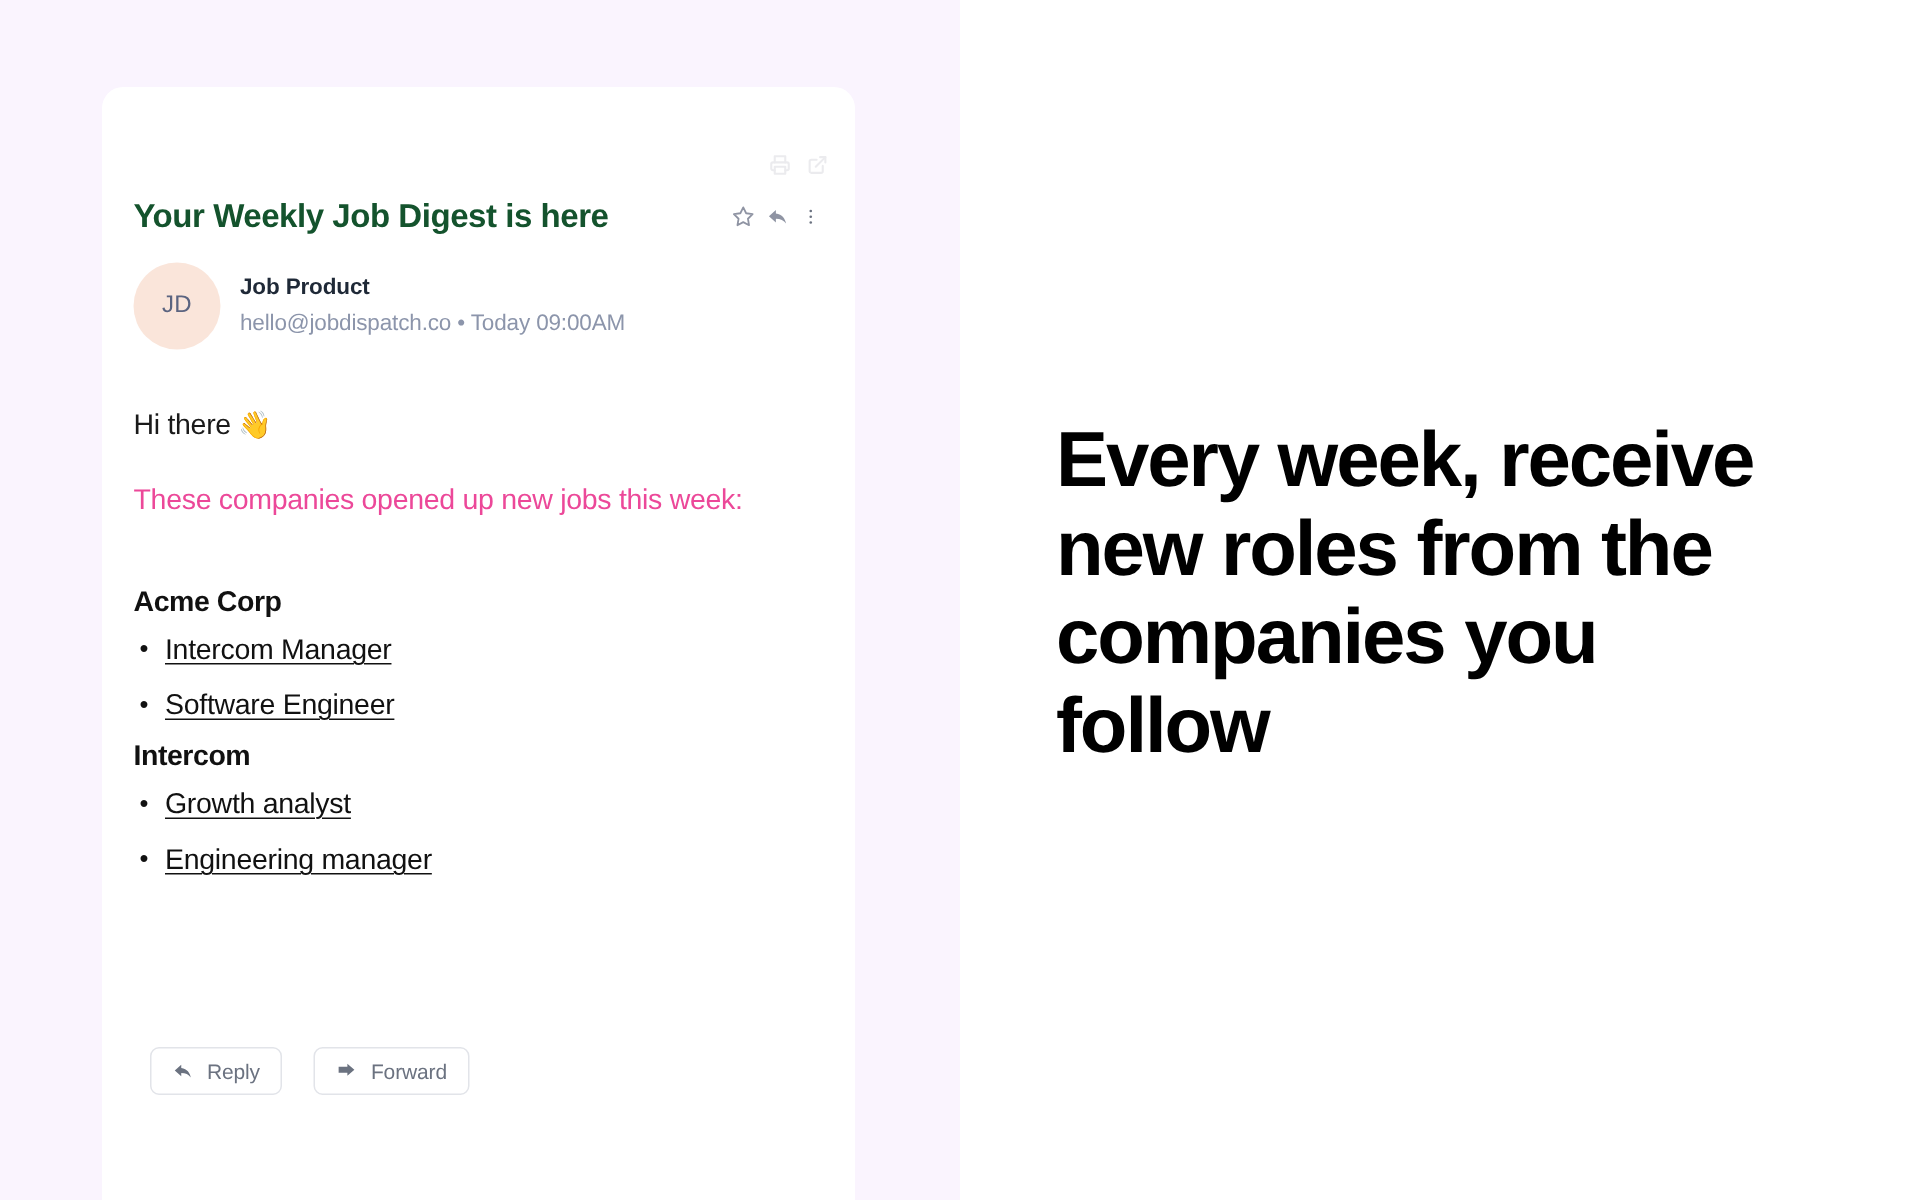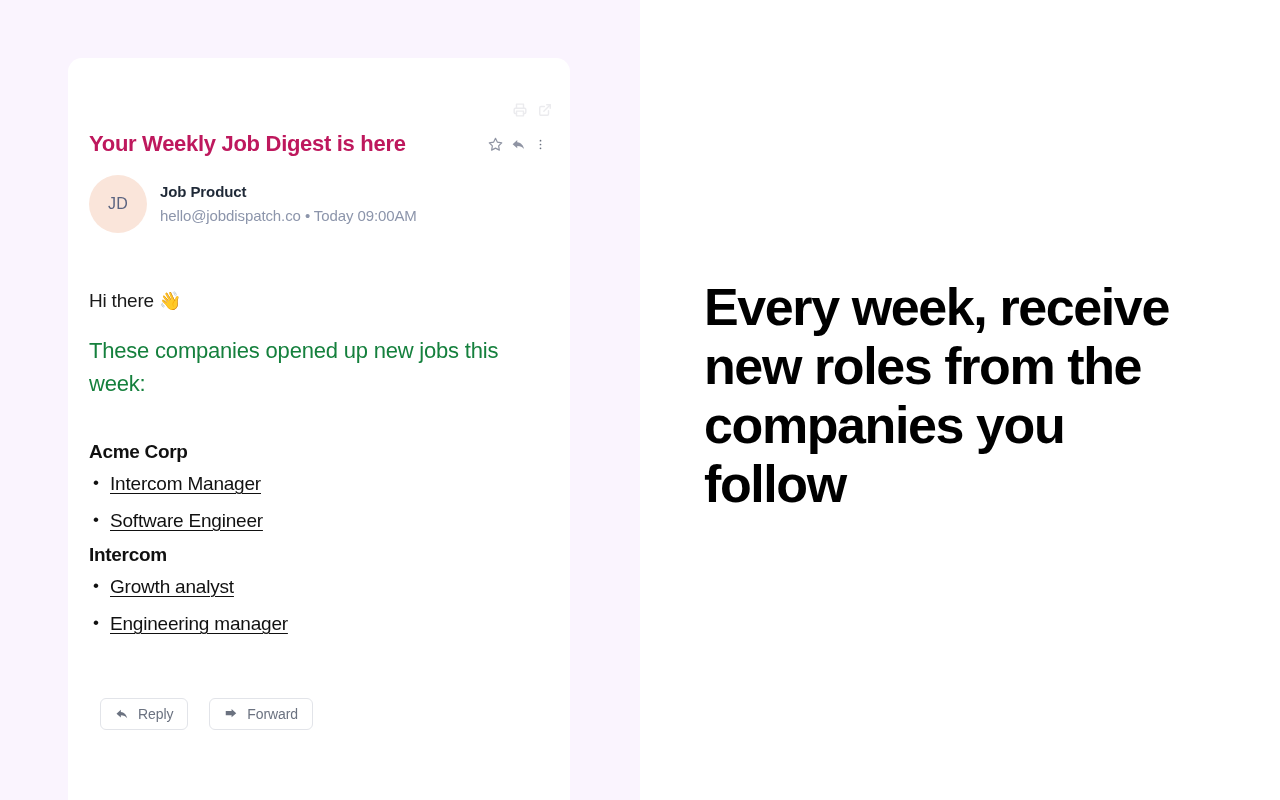--- a/index.html
+++ b/index.html
@@ -97,21 +97,21 @@
     width: 460px;
     display: flex;
     align-items: center;
   }
   .email-title {
     margin: 0;
     font-size: 22px;
     line-height: 28px;
     font-weight: bold;
     letter-spacing: -0.3px;
-    color: #be185d;
+    color: #14532d;
     white-space: nowrap;
   }
   .title-actions {
     margin-left: auto;
     display: flex;
     align-items: center;
     gap: 8px;
     padding-right: 2px;
   }
   .title-actions .ico {
@@ -165,38 +165,38 @@
     font-size: 15px;
     color: #8c95ab;
     line-height: 20px;
     letter-spacing: -0.1px;
   }
 
   
   .email-body {
     position: absolute;
     left: 21px;
-    top: 230px;
+    top: 212px;
     width: 452px;
   }
   .greeting {
     margin: 0;
     font-size: 19px;
     line-height: 26px;
     color: #1a1a1a;
     letter-spacing: -0.2px;
   }
   .emoji {
     font-size: 18px;
   }
   .intro {
     margin: 20px 0 16px 0;
-    font-size: 22px;
+    font-size: 19px;
     line-height: 33px;
-    color: #15803d;
+    color: #ec4899;
     letter-spacing: -0.2px;
     width: 440px;
   }
 
   .company-block {
     margin-top: 40px;
   }
   .company-block.second {
     margin-top: 10px;
   }

